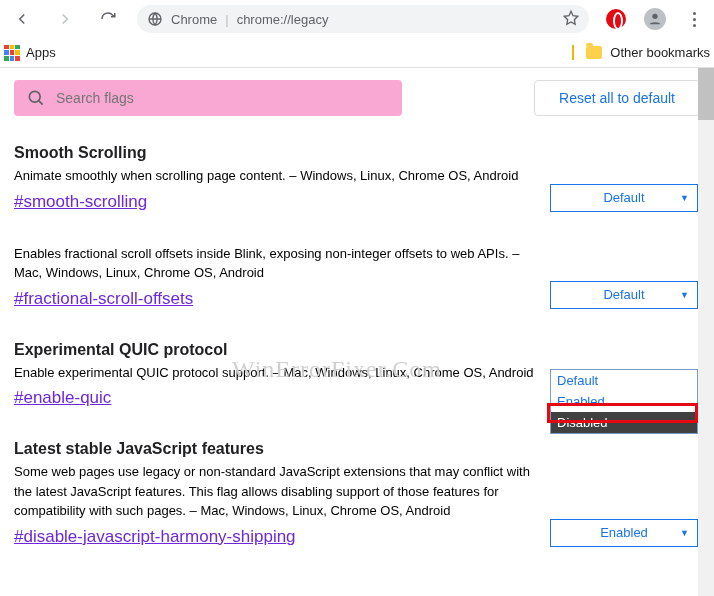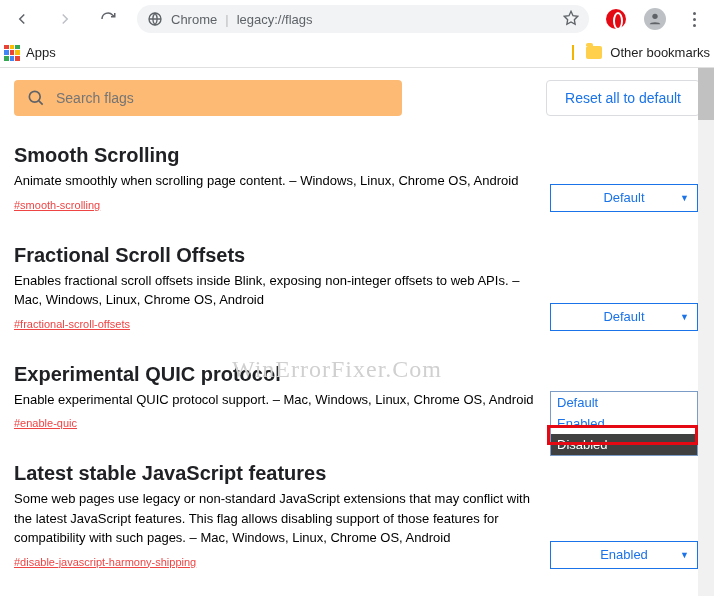--- a/index.html
+++ b/index.html
@@ -20,29 +20,29 @@
 .bookmarks{display:flex;align-items:center;height:30px;padding:0 4px;border-bottom:1px solid #e0e0e0}
 .apps-icon{width:16px;height:16px;display:grid;grid-template-columns:repeat(3,1fr);gap:1px;margin-right:6px}
 .apps-icon span:nth-child(1){background:#ea4335}.apps-icon span:nth-child(2){background:#fbbc04}.apps-icon span:nth-child(3){background:#34a853}
 .apps-icon span:nth-child(4){background:#4285f4}.apps-icon span:nth-child(5){background:#ea4335}.apps-icon span:nth-child(6){background:#fbbc04}
 .apps-icon span:nth-child(7){background:#34a853}.apps-icon span:nth-child(8){background:#4285f4}.apps-icon span:nth-child(9){background:#ea4335}
 .bk-right{margin-left:auto;display:flex;align-items:center;gap:8px;border-left:2px solid #f4b400;padding-left:12px}
 .folder{width:16px;height:13px;background:#ffd04c;border-radius:2px;position:relative}
 .folder::before{content:"";position:absolute;top:-3px;left:0;width:7px;height:3px;background:#ffd04c;border-radius:2px 2px 0 0}
 .content{padding:12px 14px;position:relative}
 .topbar{display:flex;gap:12px;margin-bottom:28px}
-.search{flex:0 0 388px;height:36px;background:#fdba74;border-radius:4px;display:flex;align-items:center;padding:0 12px;gap:10px}
+.search{flex:0 0 388px;height:36px;background:#f9a8d4;border-radius:4px;display:flex;align-items:center;padding:0 12px;gap:10px}
 .search svg{width:20px;height:20px;stroke:#5f6368;fill:none;stroke-width:2}
 .search input{border:none;background:transparent;outline:none;font-size:14px;color:#5f6368;flex:1}
-.reset{margin-left:auto;border:1px solid #dadce0;background:#fff;color:#1a73e8;padding:8px 18px;border-radius:4px;font-size:14px;cursor:pointer}
+.reset{margin-left:auto;border:1px solid #dadce0;background:#fff;color:#1a73e8;padding:8px 24px;border-radius:4px;font-size:14px;cursor:pointer}
 .flag{display:flex;margin-bottom:32px;gap:16px}
 .flag-left{flex:1}
-.flag-title{font-weight:bold;font-size:20px;margin-bottom:4px;color:#202124}
+.flag-title{font-weight:bold;font-size:16px;margin-bottom:4px;color:#202124}
 .flag-desc{color:#000000;font-size:13px;line-height:1.5;margin-bottom:6px}
-.flag-anchor{color:#ef4444;font-size:11px;text-decoration:underline}
+.flag-anchor{color:#6d28d9;font-size:17px;text-decoration:underline}
 .flag-right{flex:0 0 150px;display:flex;align-items:flex-end;position:relative}
 .sel{width:148px;height:28px;border:1px solid #1a73e8;background:#fff;color:#1a73e8;display:flex;align-items:center;justify-content:center;position:relative;font-size:13px;cursor:pointer}
 .sel::after{content:"▼";position:absolute;right:8px;font-size:9px;color:#1a73e8}
 .dropdown{position:absolute;top:28px;left:0;width:148px;border:1px solid #7a9cc6;background:#fff;z-index:5}
 .dropdown div{padding:3px 6px;color:#1a73e8;font-size:13px;cursor:pointer;text-align:left}
 .dropdown div.active{background:#404040;color:#fff}
 .hilite{position:absolute;border:3px solid #e50914;pointer-events:none;z-index:6}
 .watermark{position:absolute;top:288px;left:232px;font-size:24px;color:#d0d0d0;font-family:serif;letter-spacing:1px;pointer-events:none;z-index:1}
 .scrollbar{position:absolute;right:0;top:68px;width:16px;height:528px;background:#f1f1f1}
 .thumb{width:100%;height:52px;background:#c1c1c1;position:absolute;top:0}
@@ -67,21 +67,21 @@
         <path d="M4 12a8 8 0 0 1 14-5.3L21 9M21 4v5h-5"></path>
       </svg>
     </div>
   <div class="addr">
     <svg width="16" height="16" viewBox="0 0 24 24" fill="none" stroke="#5f6368" stroke-width="2">
         <circle cx="12" cy="12" r="9"></circle>
         <path d="M3 12h18M12 3a14 14 0 0 1 0 18M12 3a14 14 0 0 0 0 18"></path>
       </svg>
     <span>Chrome</span>
     <span class="sep">|</span>
-    <span>legacy://flags</span>
+    <span>chrome://legacy</span>
     <span class="star"><svg width="16" height="16" viewBox="0 0 24 24" fill="none" stroke="#5f6368" stroke-width="2">
           <path d="M12 2l3 6.5 7 1-5 5 1.2 7L12 18l-6.2 3.5L7 14.5 2 9.5l7-1z"></path>
         </svg></span>
   </div>
   <div class="icon-btn">
       <div class="opera"></div>
     </div>
   <div class="icon-btn">
       <div class="avatar">
         <svg viewBox="0 0 24 24">
@@ -133,21 +133,21 @@
   <div class="watermark">WinErrorFixer.Com</div>
 
   <div id="flags">
       <div class="flag">
         <div class="flag-left"><div class="flag-title">Smooth Scrolling</div><div class="flag-desc">Animate smoothly when scrolling page content. – Windows, Linux, Chrome OS, Android</div><a class="flag-anchor">#smooth-scrolling</a></div>
         <div class="flag-right">
           <div class="sel">Default</div>
         </div>
       </div>
       <div class="flag">
-        <div class="flag-left"><div class="flag-title">Fractional Scroll Offsets</div><div class="flag-desc">Enables fractional scroll offsets inside Blink, exposing non-integer offsets to web APIs. – Mac, Windows, Linux, Chrome OS, Android</div><a class="flag-anchor">#fractional-scroll-offsets</a></div>
+        <div class="flag-left"><div class="flag-desc">Enables fractional scroll offsets inside Blink, exposing non-integer offsets to web APIs. – Mac, Windows, Linux, Chrome OS, Android</div><a class="flag-anchor">#fractional-scroll-offsets</a></div>
         <div class="flag-right">
           <div class="sel">Default</div>
         </div>
       </div>
       <div class="flag">
         <div class="flag-left"><div class="flag-title">Experimental QUIC protocol</div><div class="flag-desc">Enable experimental QUIC protocol support. – Mac, Windows, Linux, Chrome OS, Android</div><a class="flag-anchor">#enable-quic</a></div>
         <div class="flag-right">
           <div class="sel">Default</div>
           <div class="dropdown">
             <div>Default</div>

